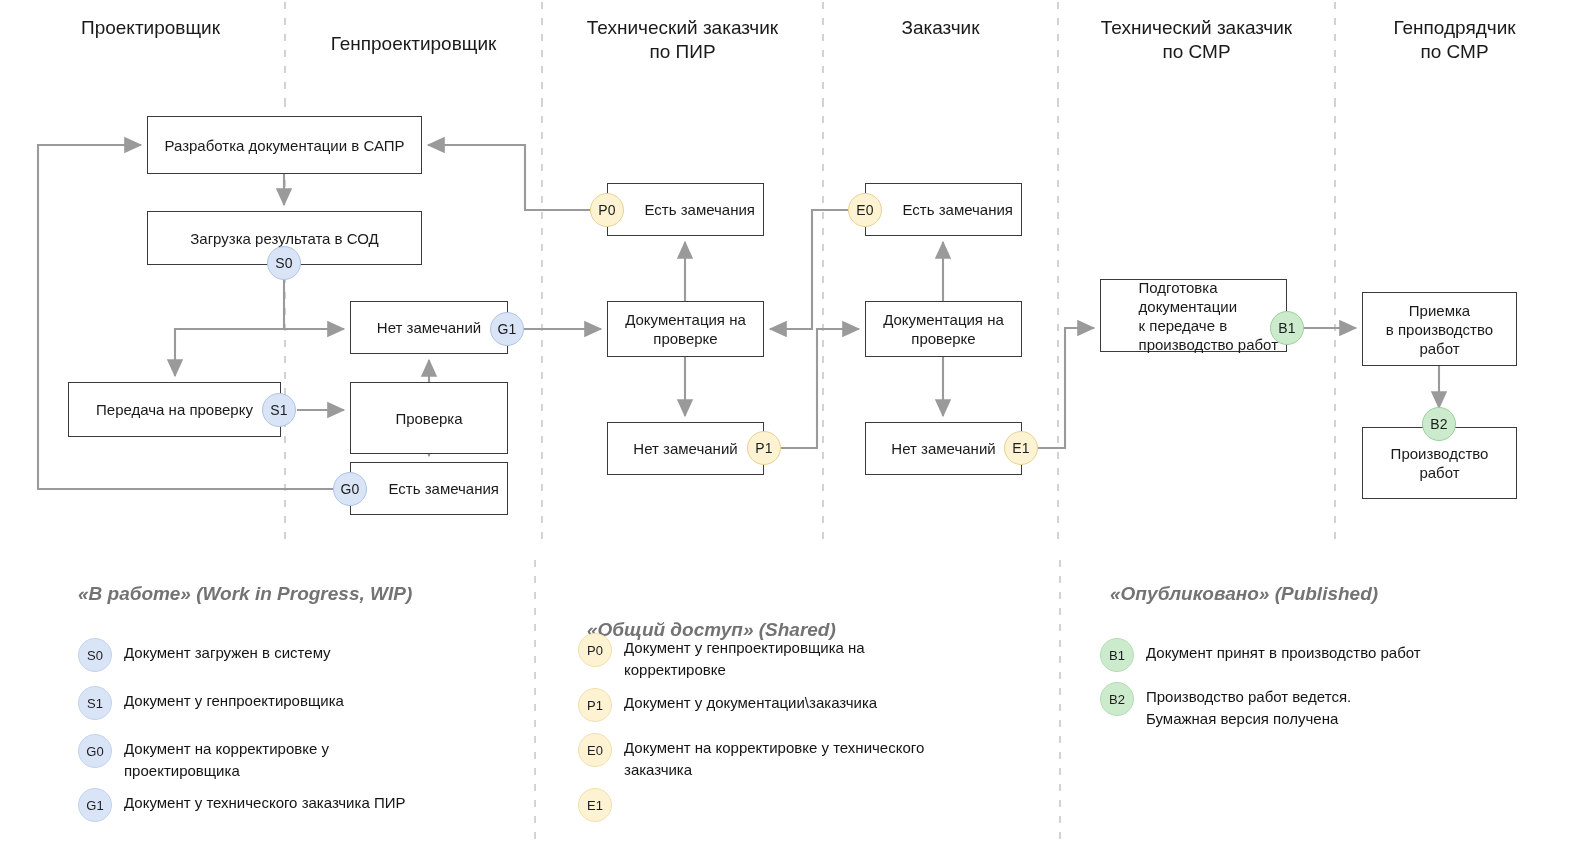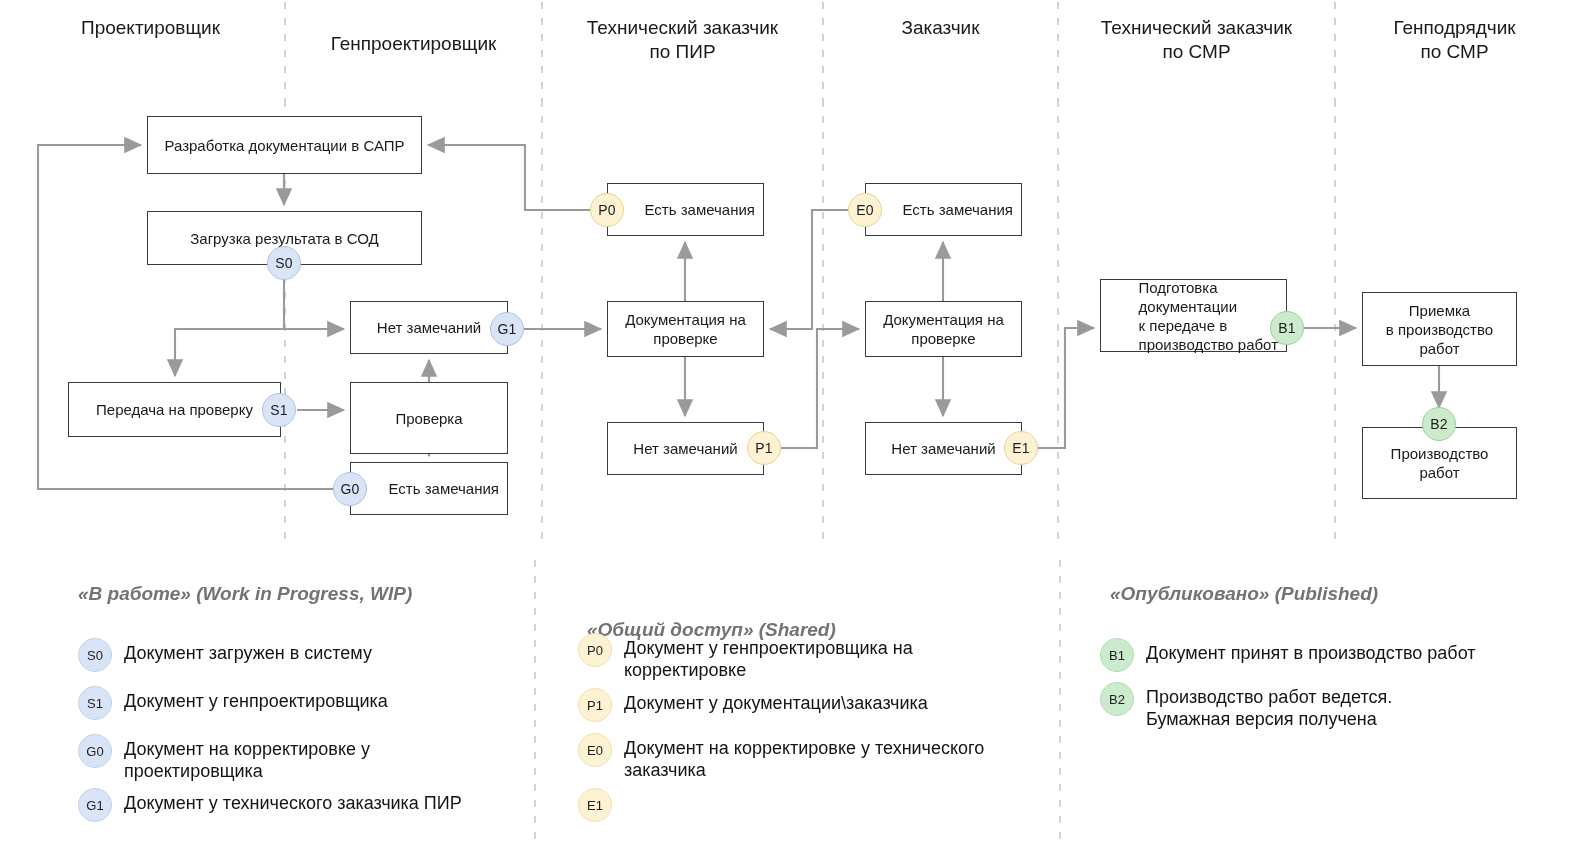--- a/index.html
+++ b/index.html
@@ -32,21 +32,21 @@
   }
   .legend-row{position:absolute;display:flex;align-items:flex-start;gap:0;}
   .legend-badge{
     flex:0 0 auto;width:32px;height:32px;border-radius:50%;
     display:flex;align-items:center;justify-content:center;font-size:13px;color:#1d1d1d;
   }
   .legend-badge.s{background:#d9e4f6;border:1.3px solid #c2d3ee;}
   .legend-badge.p{background:#fdf3d3;border:1.3px solid #f0e0ae;}
   .legend-badge.b{background:#ccebcd;border:1.3px solid #b3ddb5;}
   .legend-text{
-    font-size:18px;line-height:22px;color:#141414;white-space:pre-line;margin-left:12px;
+    font-size:15px;line-height:22px;color:#141414;white-space:pre-line;margin-left:12px;
     padding-top:4px;
   }
 </style>
 </head>
 <body>
 
 <div id="stage">
 
   <svg class="layer" viewBox="0 0 1572 853">
     <defs>

